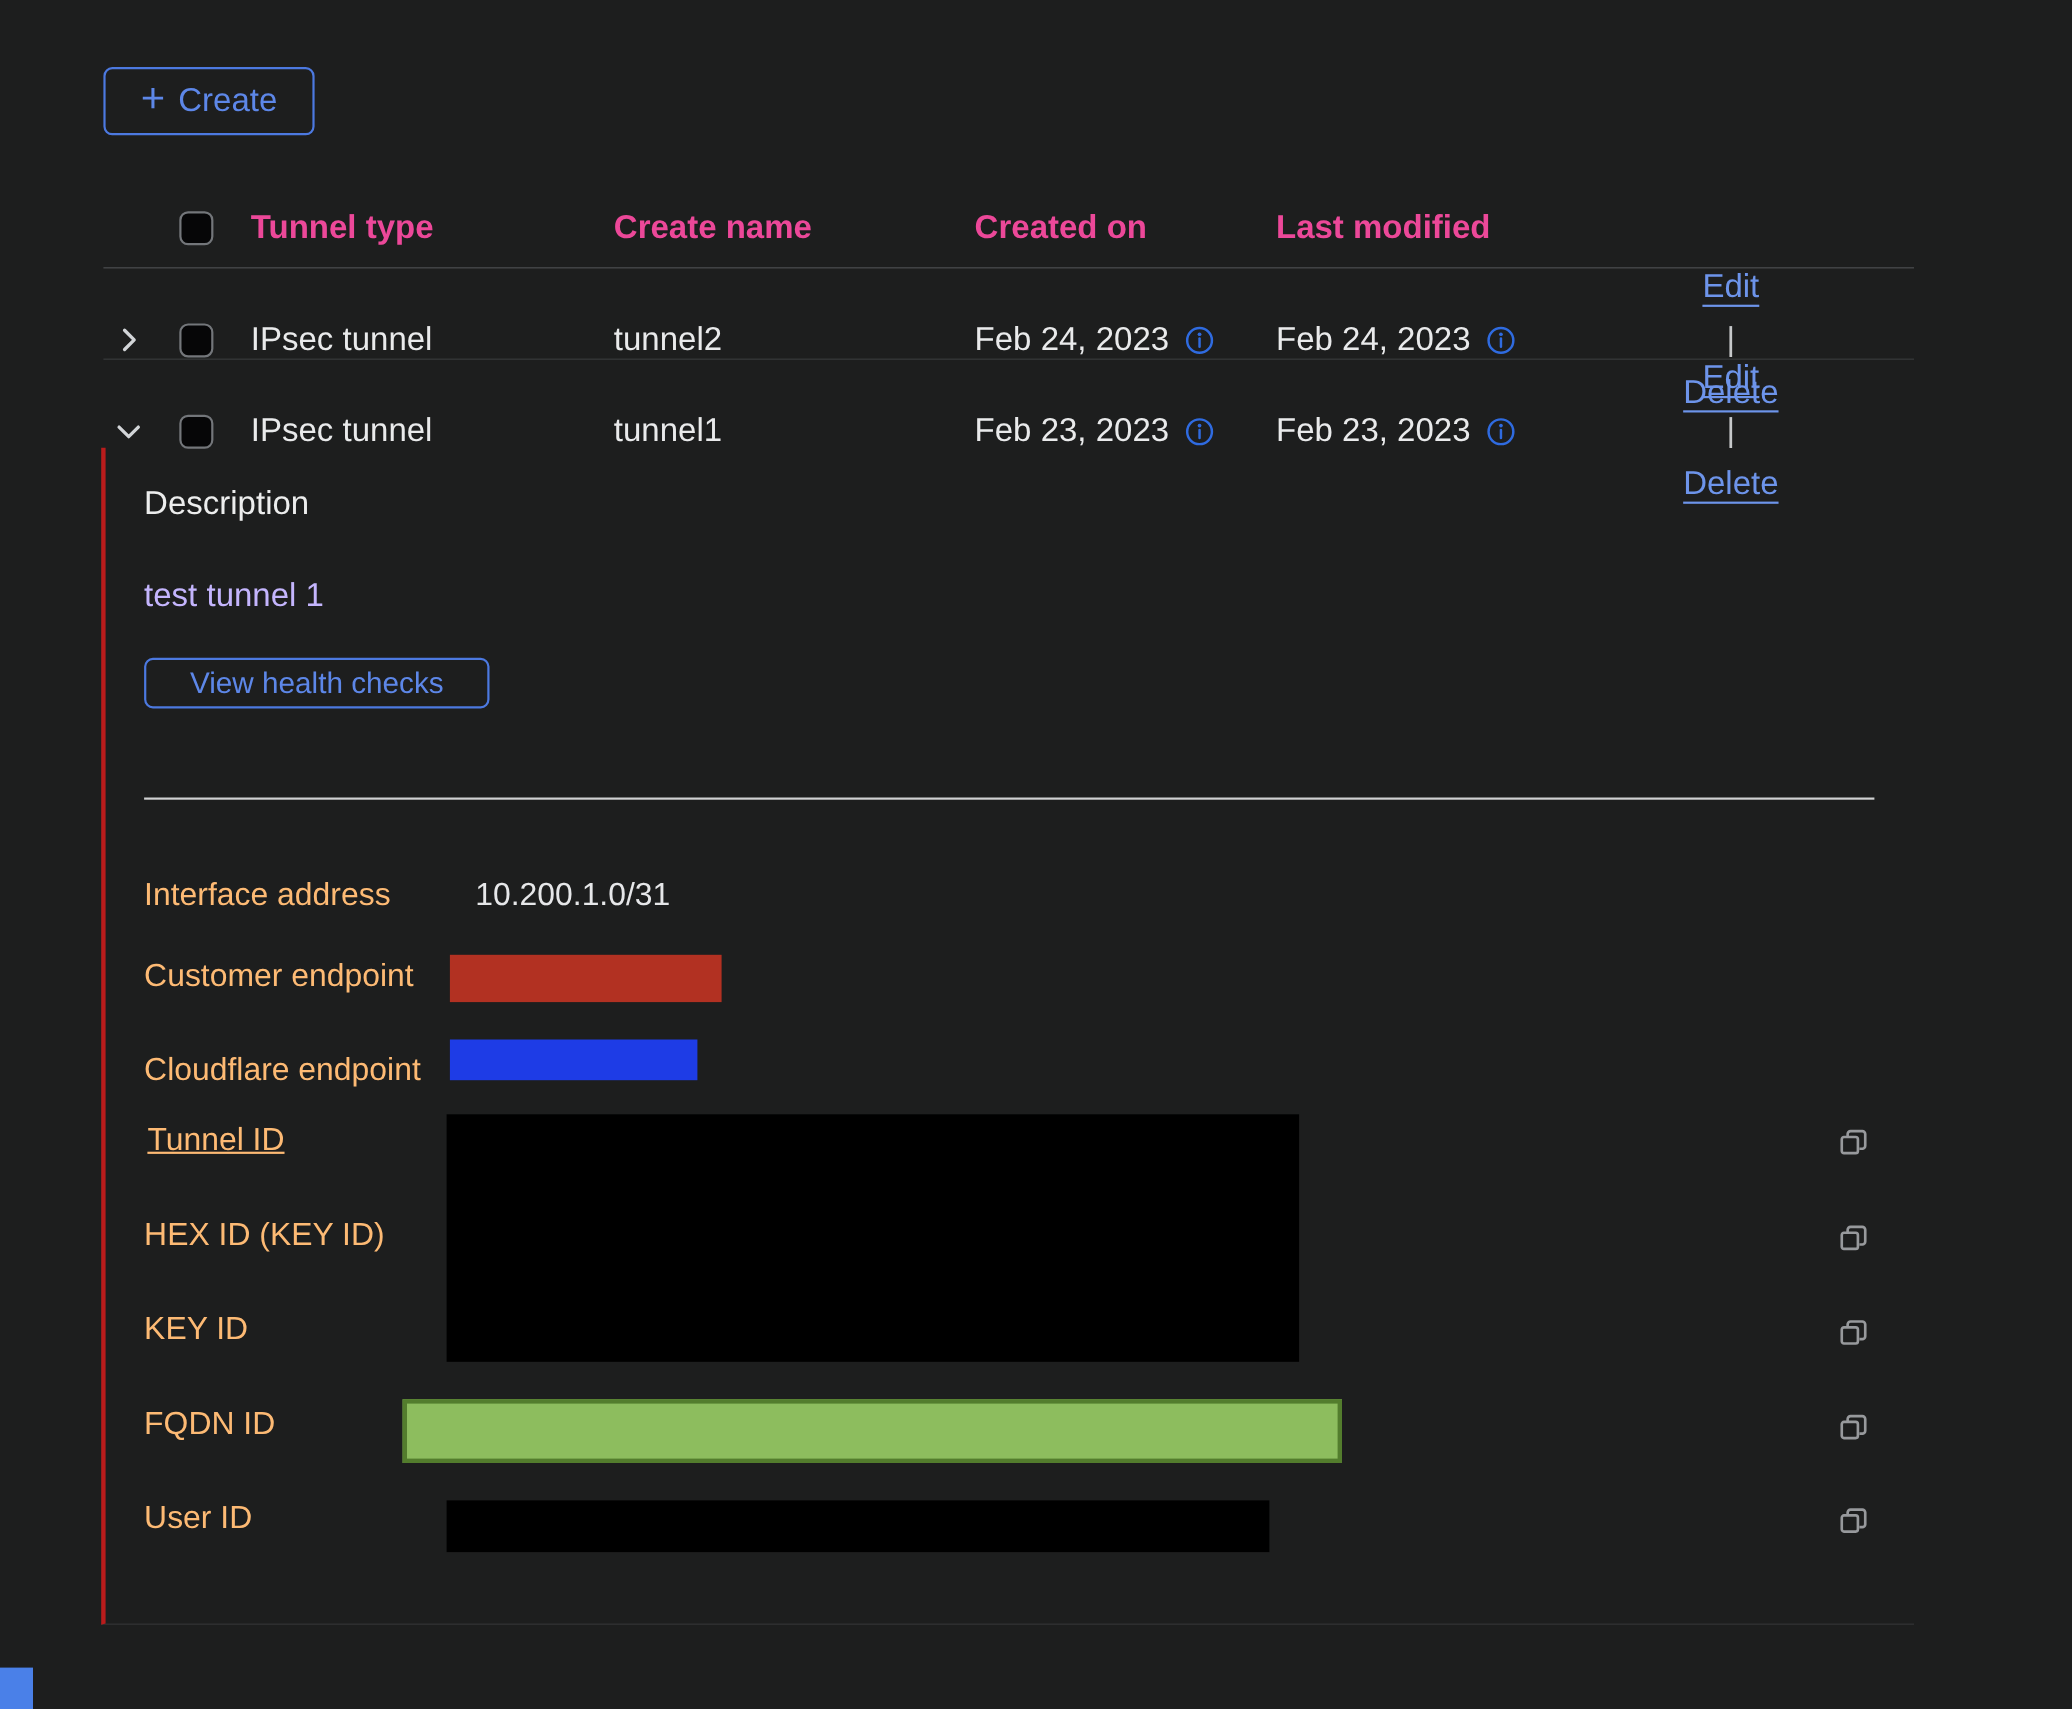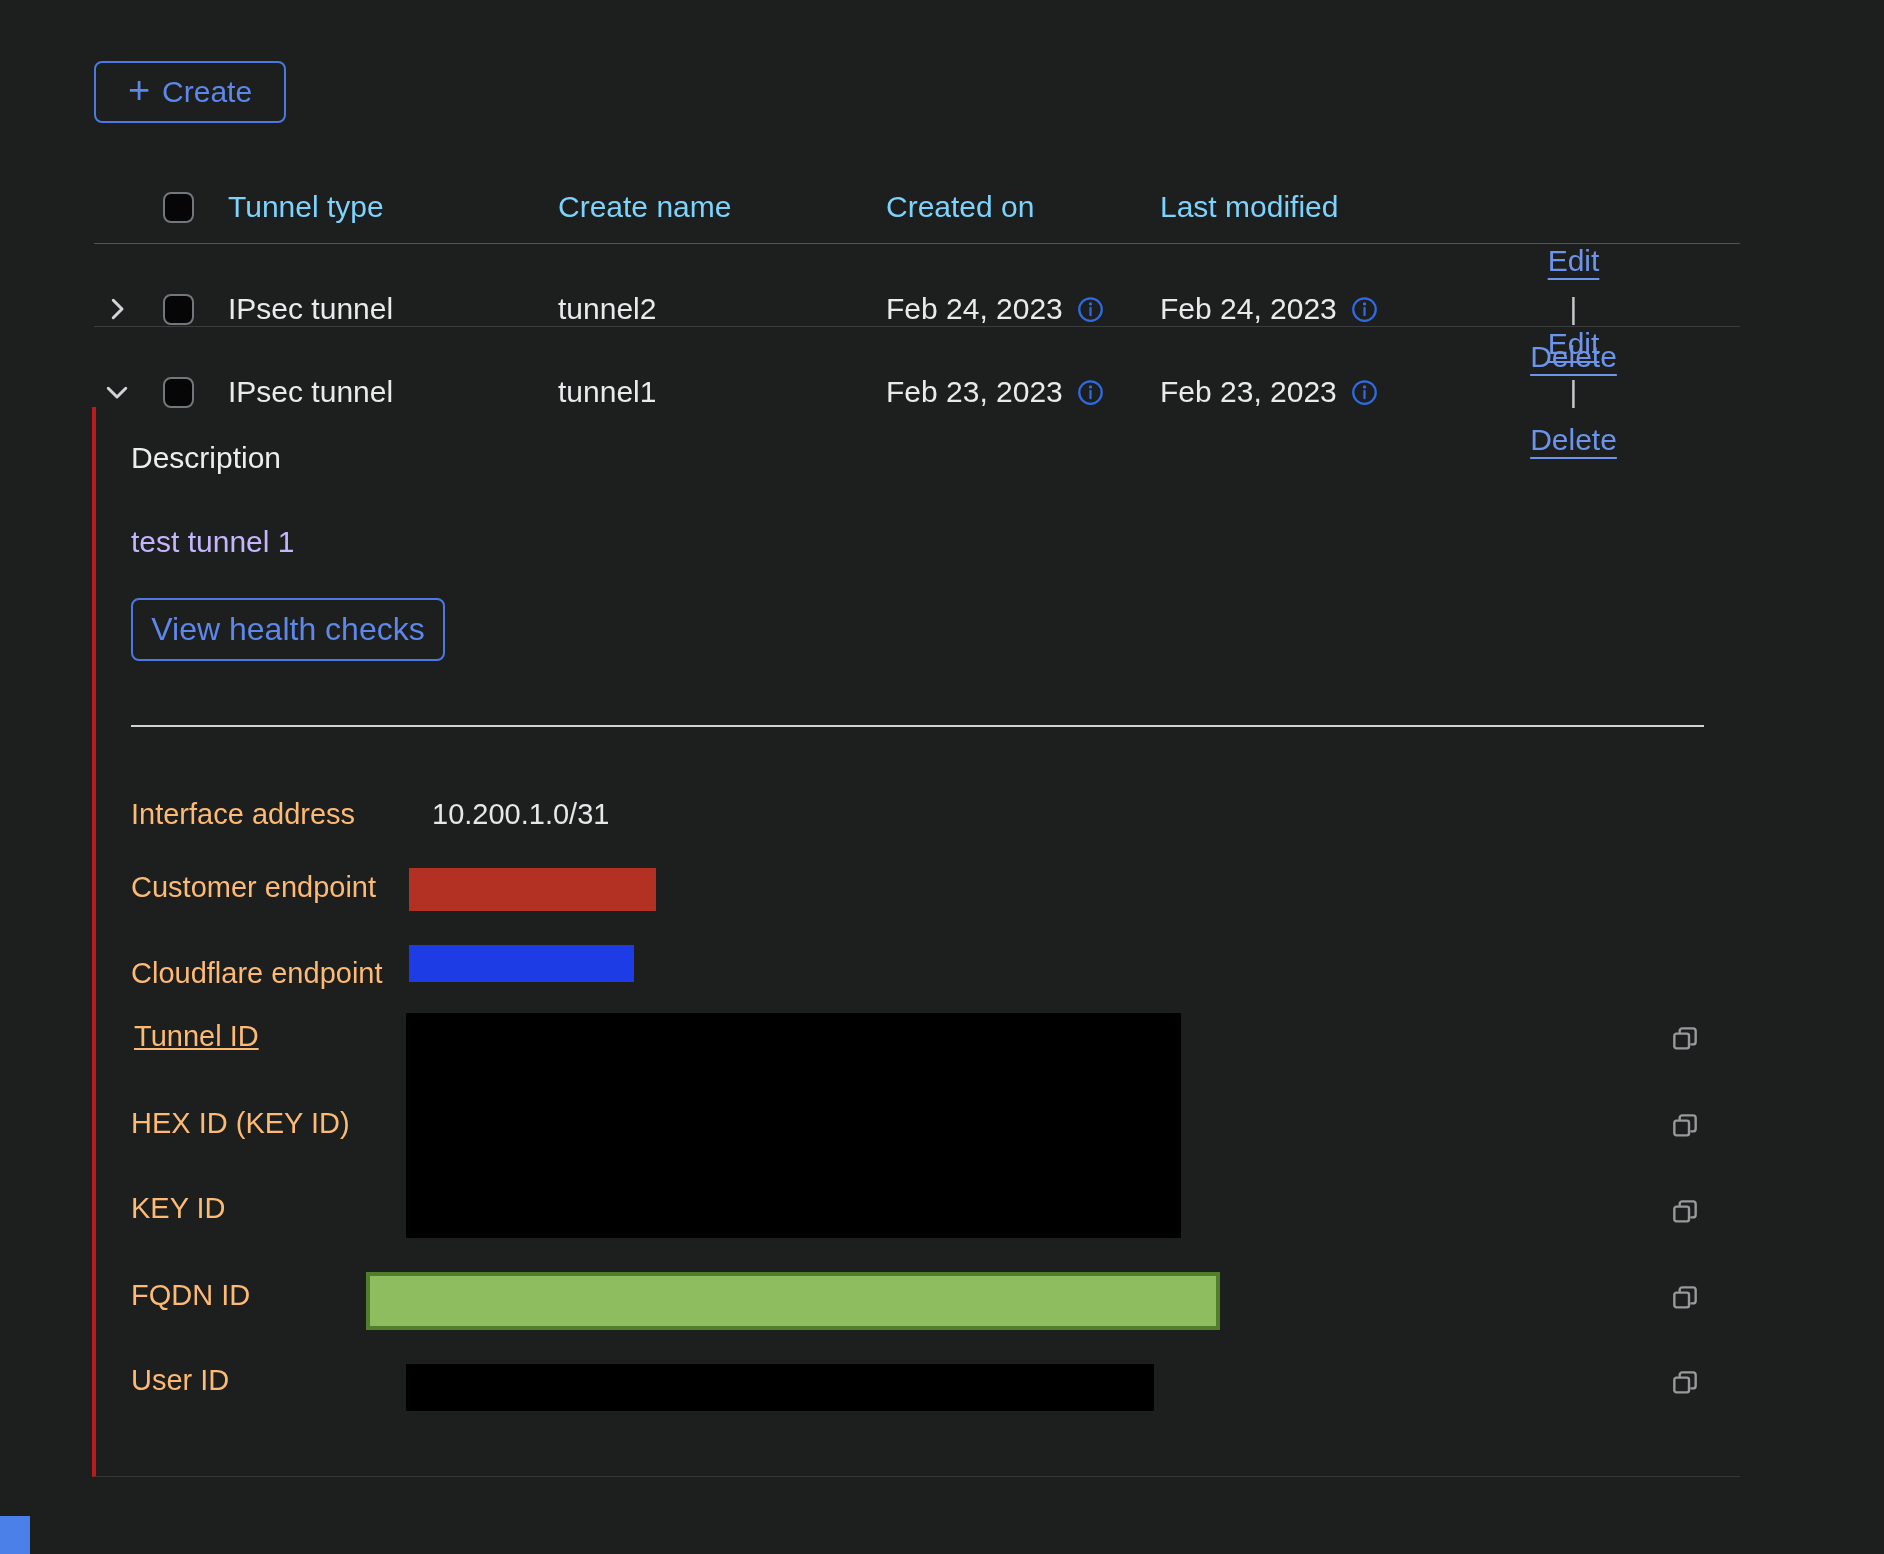--- a/index.html
+++ b/index.html
@@ -12,39 +12,39 @@
     font-size:30px;font-family:inherit;display:flex;align-items:center;justify-content:center;gap:12px;cursor:pointer;}
   .create-btn .plus{font-size:38px;font-weight:300;line-height:0;margin-top:-4px;}
 
   
   .table{position:absolute;left:94px;top:171px;width:1646px;}
   .trow{display:grid;grid-template-columns:69px 65px 330px 328px 274px 274px 1fr;align-items:center;}
   .thead{height:72px;border-bottom:1px solid #50525
 
 4;}
   .thead{border-bottom:1px solid #505254;}
-  .thead .hcell{font-size:30px;font-weight:400;color:#7dd3fc;}
+  .thead .hcell{font-size:30px;font-weight:700;color:#ec4899;}
   .data-row{height:82px;font-size:30px;color:#e9eaeb;}
   .row-1{border-bottom:1px solid #3b3c3e;}
   .chevron{width:69px;display:flex;align-items:center;padding-left:8px;box-sizing:border-box;cursor:pointer;background:none;border:none;}
   .checkbox{width:27px;height:27px;border:2px solid #73767a;border-radius:8px;background:#060607;cursor:pointer;}
   .datecell{display:flex;align-items:center;gap:14px;}
   .info-ic{display:inline-flex;cursor:pointer;}
   .actions{display:flex;align-items:center;justify-content:flex-end;gap:14px;padding-right:27px;font-size:30px;flex-direction:column;}
   .lnk{color:#6d94ea;text-decoration:underline;text-underline-offset:7px;text-decoration-thickness:2px;cursor:pointer;}
   .pipe{color:#c6c8ca;}
 
   
   .expanded{position:absolute;left:92px;top:407px;width:1648px;height:1070px;box-sizing:border-box;
     border-left:4px solid #b91c1c;border-bottom:1px solid #353637;}
   .expanded .abs{position:absolute;}
   .desc-label{left:35px;top:34px;font-size:30px;font-weight:500;color:#eceded;}
   .desc-value{left:35px;top:118px;font-size:30px;color:#c4b5fd;}
-  .health-btn{left:35px;top:191px;width:314px;height:63px;box-sizing:border-box;background:transparent;
-    border:2px solid #4c79e0;border-radius:8px;color:#5d87e8;font-size:32px;font-family:inherit;cursor:pointer;}
+  .health-btn{left:35px;top:191px;width:314px;height:46px;box-sizing:border-box;background:transparent;
+    border:2px solid #4c79e0;border-radius:8px;color:#5d87e8;font-size:27px;font-family:inherit;cursor:pointer;}
   .divider{left:35px;top:318px;width:1573px;height:2px;background:#d0d1d2;}
   .f-label{font-size:29px;color:#fdba74;white-space:nowrap;}
   .f-value{font-size:29px;color:#e6e7e9;}
   .redact{box-sizing:border-box;}
   .copy-btn{width:34px;height:34px;background:none;border:none;padding:0;cursor:pointer;}
 
   .corner-widget{position:absolute;left:0;top:1516px;width:30px;height:38px;background:#4a80e8;}
 </style>
 </head>
 <body>

